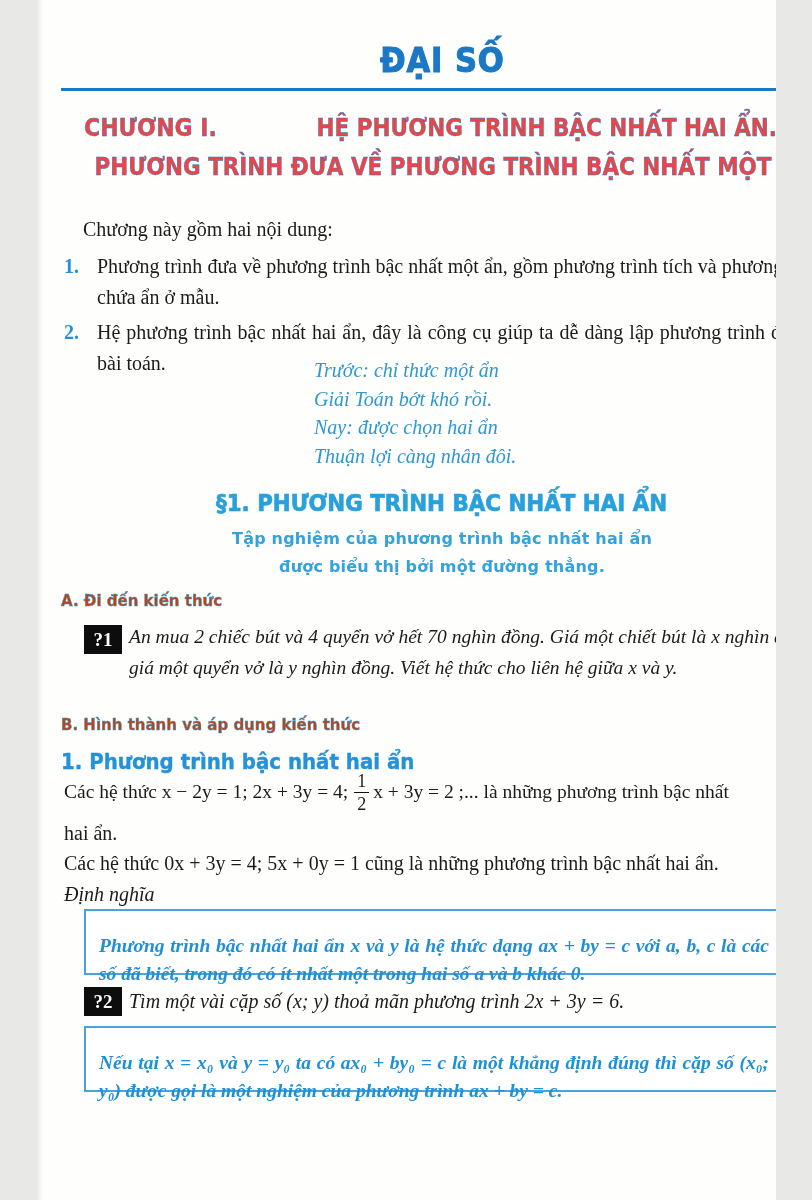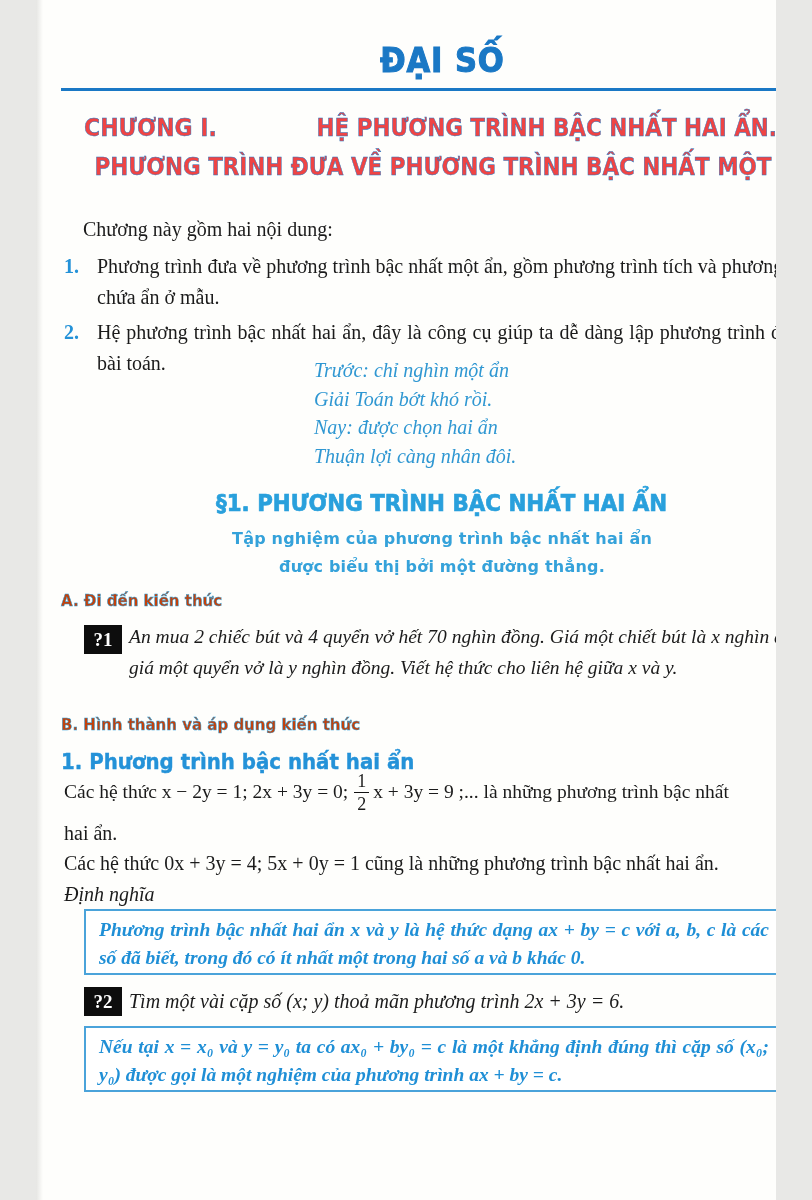--- a/index.html
+++ b/index.html
@@ -93,21 +93,21 @@
     margin:0 4px 0 6px;font-size:18px;line-height:1;}
   .frac .num{padding:0 3px 2px 3px;border-bottom:1.6px solid #111;}
   .frac .den{padding-top:2px;}
   .para1-line2{top:822px;left:28px;font-size:20px;}
   .para2{top:852px;left:28px;font-size:20px;white-space:nowrap;}
   .dinh-nghia{top:883px;left:28px;font-size:20px;font-style:italic;}
 
   .blue-box{left:48px;width:700px;box-sizing:border-box;
     border:2px solid #4aa3da;background:#fff;
     font-weight:bold;font-style:italic;font-size:19.5px;line-height:28px;
-    color:#1f8fd6;text-align:justify;padding:5px 13px;}
+    color:#1f8fd6;text-align:justify;padding:21px 13px;}
   .def-box{top:909px;height:66px;}
   .note-box{top:1026px;height:66px;line-height:28px;}
 
   .page-num{top:1128px;left:700px;width:60px;text-align:right;
     font-family:"DejaVu Sans","Liberation Sans",sans-serif;
     font-weight:bold;font-size:19px;color:#111;}
 
   
   .edge-shadow{top:0;left:0;width:7px;height:1200px;
     background:linear-gradient(90deg,rgba(120,120,115,.18),rgba(120,120,115,0));}
@@ -137,47 +137,47 @@
   <div class="abs list-item item-1">
     <span class="num">1.</span>
     <span>Phương trình đưa về phương trình bậc nhất một ẩn, gồm phương trình tích và phương trình chứa ẩn ở mẫu.</span>
   </div>
   <div class="abs list-item item-2">
     <span class="num">2.</span>
     <span>Hệ phương trình bậc nhất hai ẩn, đây là công cụ giúp ta dễ dàng lập phương trình để giải bài toán.</span>
   </div>
 
   <div class="abs poem">
-    <div>Trước: chỉ nghìn một ẩn</div>
+    <div>Trước: chỉ thức một ẩn</div>
     <div>Giải Toán bớt khó rồi.</div>
     <div>Nay: được chọn hai ẩn</div>
     <div>Thuận lợi càng nhân đôi.</div>
   </div>
 
   <div class="abs sec-title">
     <span>§1. PHƯƠNG TRÌNH BẬC NHẤT HAI ẨN</span>
   </div>
   <div class="abs sec-sub sec-sub1">Tập nghiệm của phương trình bậc nhất hai ẩn</div>
   <div class="abs sec-sub sec-sub2">được biểu thị bởi một đường thẳng.</div>
 
   <div class="abs part-head head-a">A. Đi đến kiến thức</div>
 
   <div class="abs q-badge q1-badge">?1</div>
   <div class="abs q1-text">An mua 2 chiếc bút và 4 quyển vở hết 70 nghìn đồng. Giá một chiết bút là x nghìn đồng, giá một quyển vở là y nghìn đồng. Viết hệ thức cho liên hệ giữa x và y.</div>
 
   <div class="abs part-head head-b">B. Hình thành và áp dụng kiến thức</div>
   <div class="abs sub1">1. Phương trình bậc nhất hai ẩn</div>
 
   <div class="abs para1-line1">
-    <span>Các hệ thức x − 2y = 1; 2x + 3y = 0; </span>
+    <span>Các hệ thức x − 2y = 1; 2x + 3y = 4; </span>
     <span class="frac">
       <span class="num">1</span>
       <span class="den">2</span>
     </span>
-    <span>x + 3y = 9 ;... là những phương trình bậc nhất</span>
+    <span>x + 3y = 2 ;... là những phương trình bậc nhất</span>
   </div>
   <div class="abs para1-line2">hai ẩn.</div>
 
   <div class="abs para2">Các hệ thức 0x + 3y = 4; 5x + 0y = 1 cũng là những phương trình bậc nhất hai ẩn.</div>
 
   <div class="abs dinh-nghia">Định nghĩa</div>
 
   <div class="abs blue-box def-box">Phương trình bậc nhất hai ẩn x và y là hệ thức dạng ax + by = c với a, b, c là các số đã biết, trong đó có ít nhất một trong hai số a và b khác 0.</div>
 
   <div class="abs q-badge q2-badge">?2</div>

